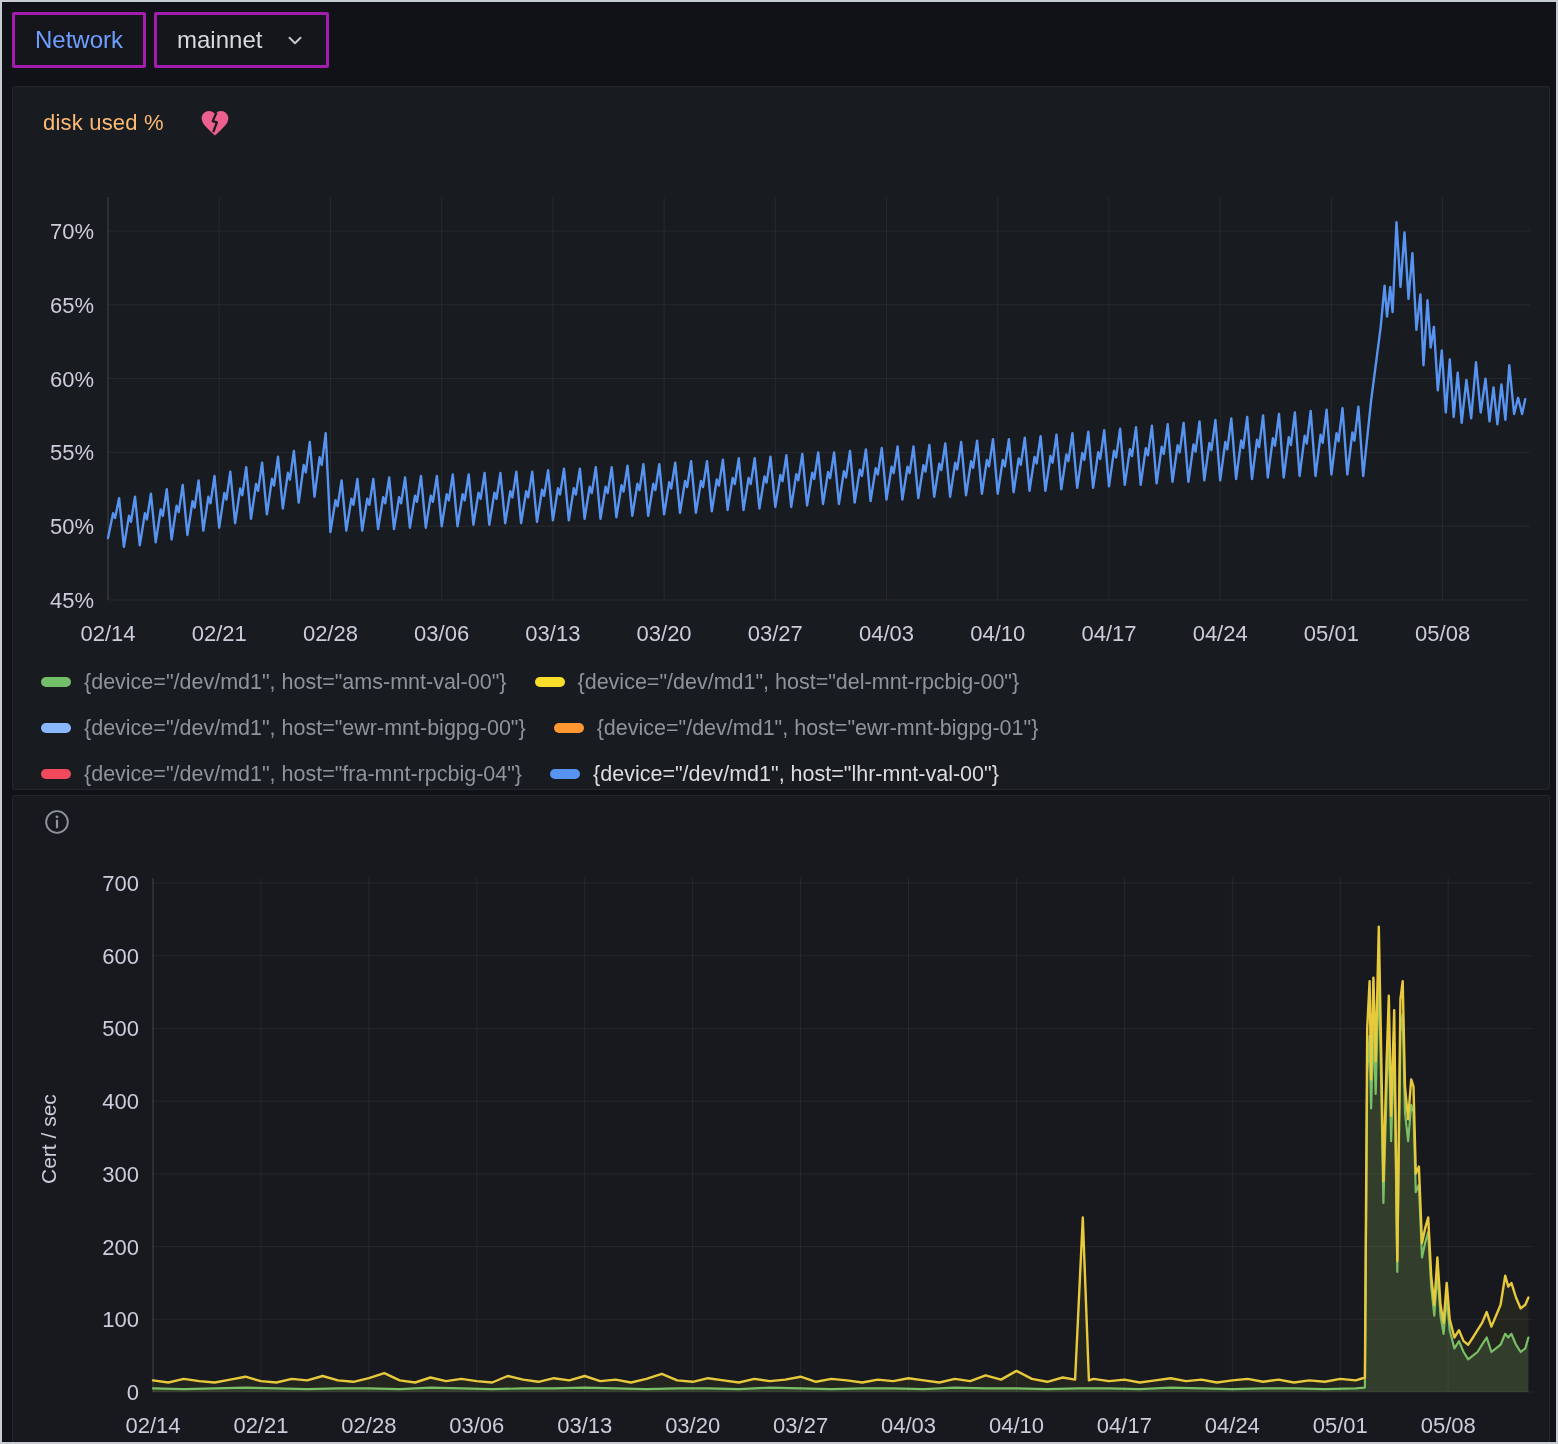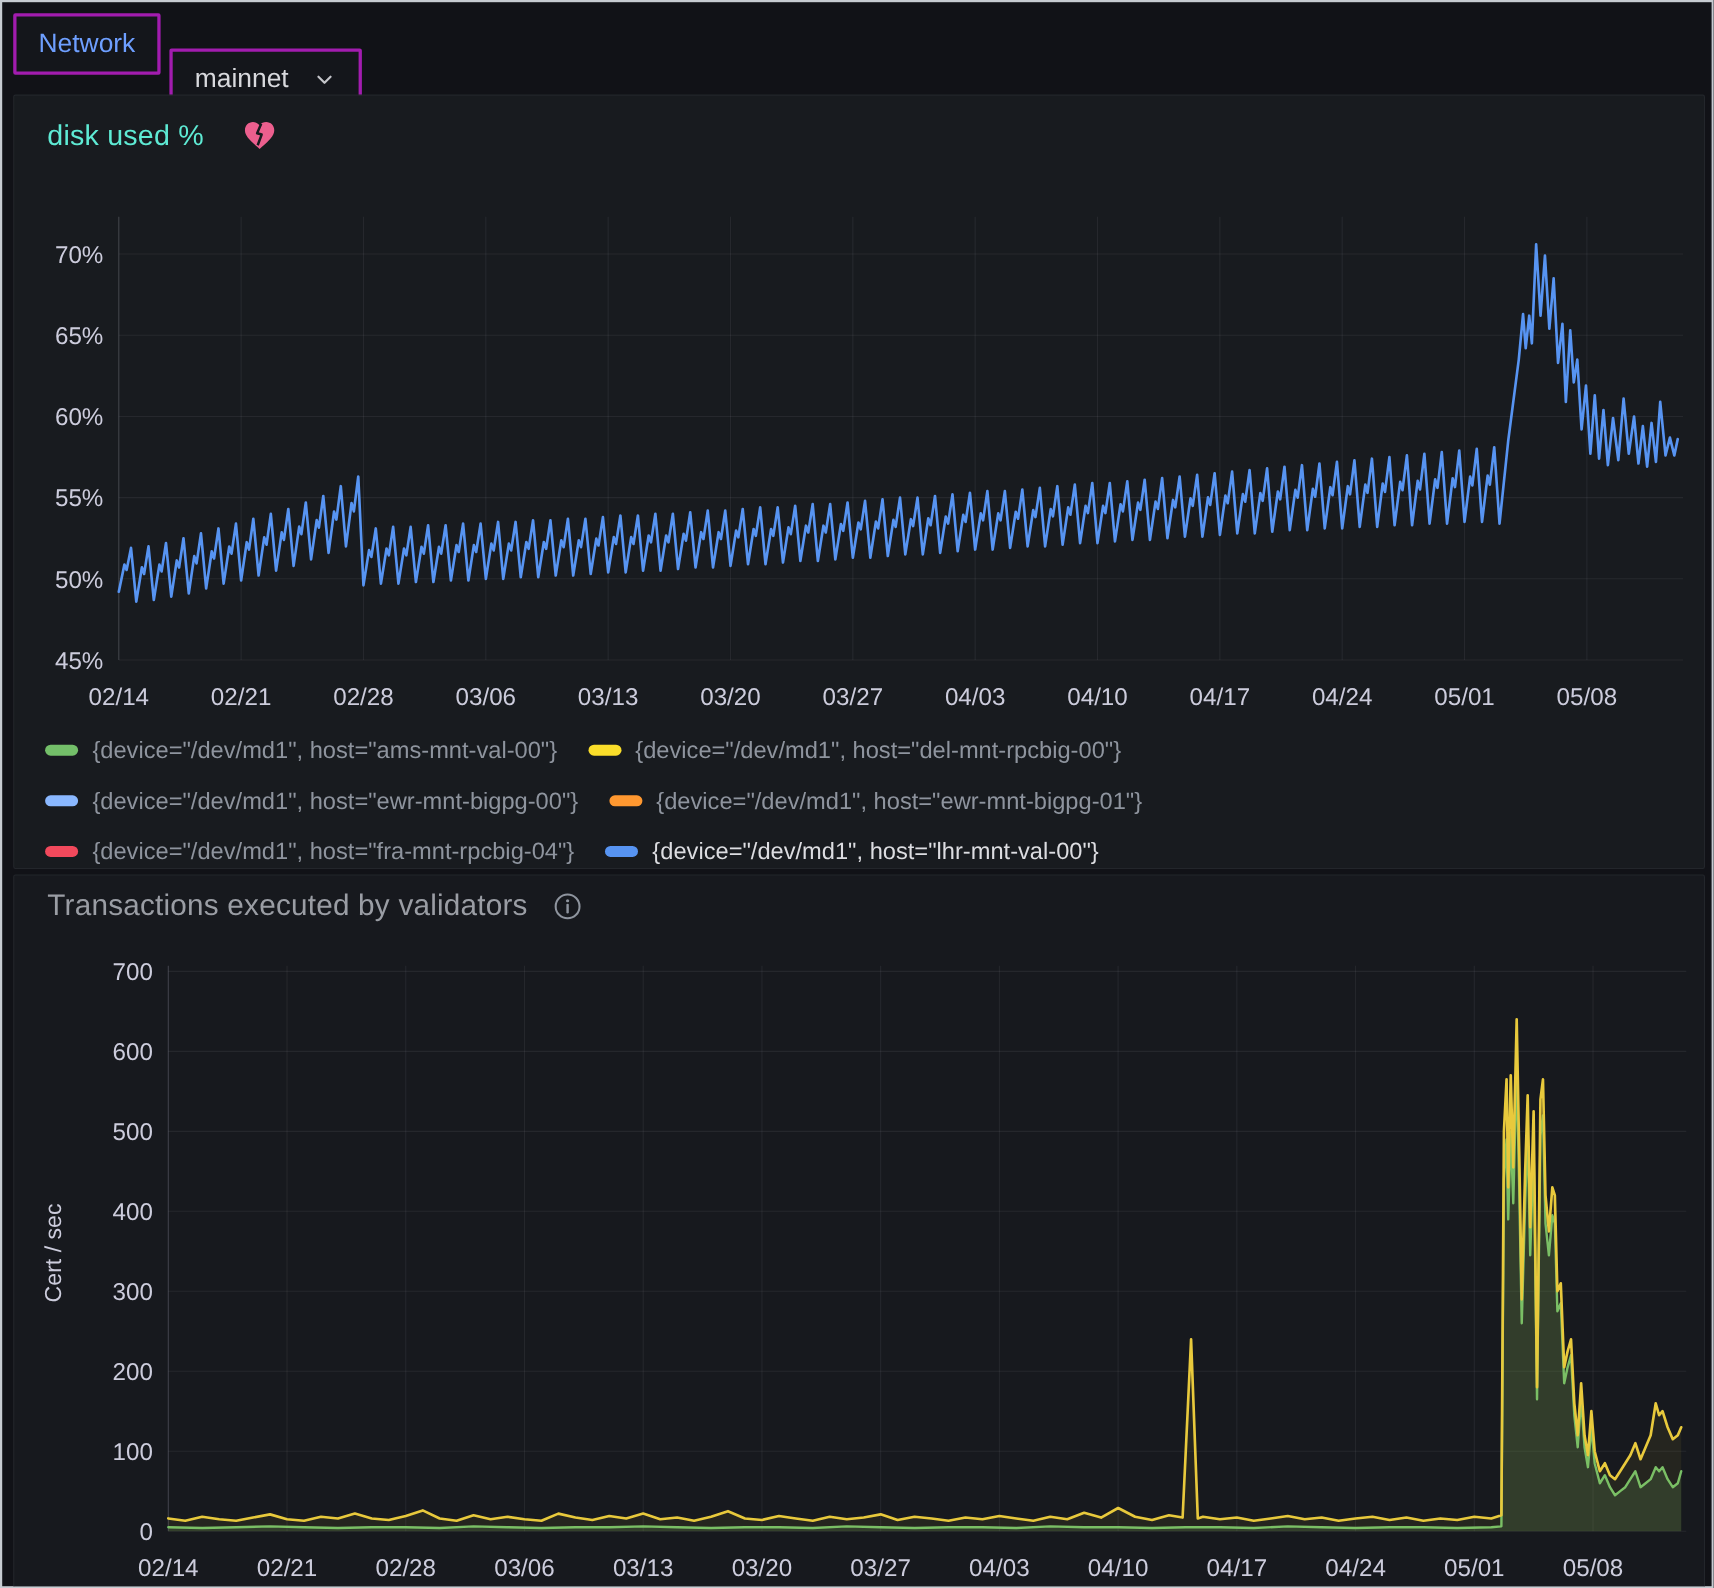--- a/index.html
+++ b/index.html
@@ -10,33 +10,33 @@
     background:#111217; border:2px solid #c6cbd1; overflow:hidden;
   }
   
   .hdr { position:absolute; left:10px; top:10px; display:flex; gap:8px; }
   .var-box {
     height:56px; display:inline-flex; align-items:center; padding:0 20px;
     border:3px solid #a21caf; border-radius:2px; background:#14161b;
     font-size:24px;
   }
   .var-label span { color:#6e9fff; font-weight:500; }
-  .var-value { gap:22px; cursor:pointer;margin-top:32px; }
+  .var-value { gap:22px; cursor:pointer; }
   .var-value span { color:#d8d9dd; font-weight:500; }
   
   .panel {
     position:absolute; background:#181b1f; border:1px solid #23262b;
     border-radius:2px;
   }
   .panel1 { left:10px; top:84px; width:1538px; height:704px; }
   .panel2 { left:10px; top:793px; width:1538px; height:651px; background:#17191e; }
   .title-row { position:absolute; display:flex; align-items:center; }
   .panel1 .title-row { left:30px; top:20px; gap:34px; }
   .panel2 .title-row { left:30px; top:12px; gap:22px; }
-  .panel1 .title-row h2 { font-size:26px; font-weight:500; color:#5eead4; letter-spacing:0.2px; }
+  .panel1 .title-row h2 { font-size:22px; font-weight:500; color:#fdba74; letter-spacing:0.2px; }
   .panel2 .title-row h2 { font-size:27px; font-weight:500; color:#9a9da4; letter-spacing:0.2px; }
   .chart-svg { position:absolute; left:0; }
   #chart1 { top:0; }
   #chart2 { top:0; }
   svg text { font-family:"Liberation Sans", sans-serif; fill:#ccccdc; font-size:22px; }
   
   .legend { position:absolute; left:28px; top:572px; display:flex; flex-direction:column; }
   .legend-row { display:flex; align-items:center; gap:28px; height:46px; }
   .legend-item { display:flex; align-items:center; gap:13px; cursor:pointer; }
   .swatch { width:30px; height:10px; border-radius:5px; background:#888; flex:0 0 auto; }
@@ -145,21 +145,20 @@
         <div class="legend-item">
           <span class="swatch" style="background: rgb(87, 148, 242);"></span>
           <span class="lbl" style="color: rgb(220, 221, 225);">{device="/dev/md1", host="lhr-mnt-val-00"}</span>
         </div>
       </div>
     </div>
   </div>
 
   <div class="panel panel2">
     <div class="title-row">
-      <h2>Transactions executed by validators</h2>
       <svg width="28" height="28" viewBox="0 0 24 24">
         <circle cx="12" cy="12" r="9.3" fill="none" stroke="#8e949e" stroke-width="1.6"></circle>
         <line x1="12" y1="10.8" x2="12" y2="16.6" stroke="#8e949e" stroke-width="1.9" stroke-linecap="round"></line>
         <circle cx="12" cy="7.6" r="1.25" fill="#8e949e"></circle>
       </svg>
     </div>
     <div class="ylab">Cert / sec</div>
     <svg id="chart2" class="chart-svg" width="1538" height="651">
         <line x1="140" y1="82" x2="140" y2="596" stroke="rgba(204,204,220,0.08)" stroke-width="1"></line>
         <text x="140" y="637" text-anchor="middle">02/14</text>

